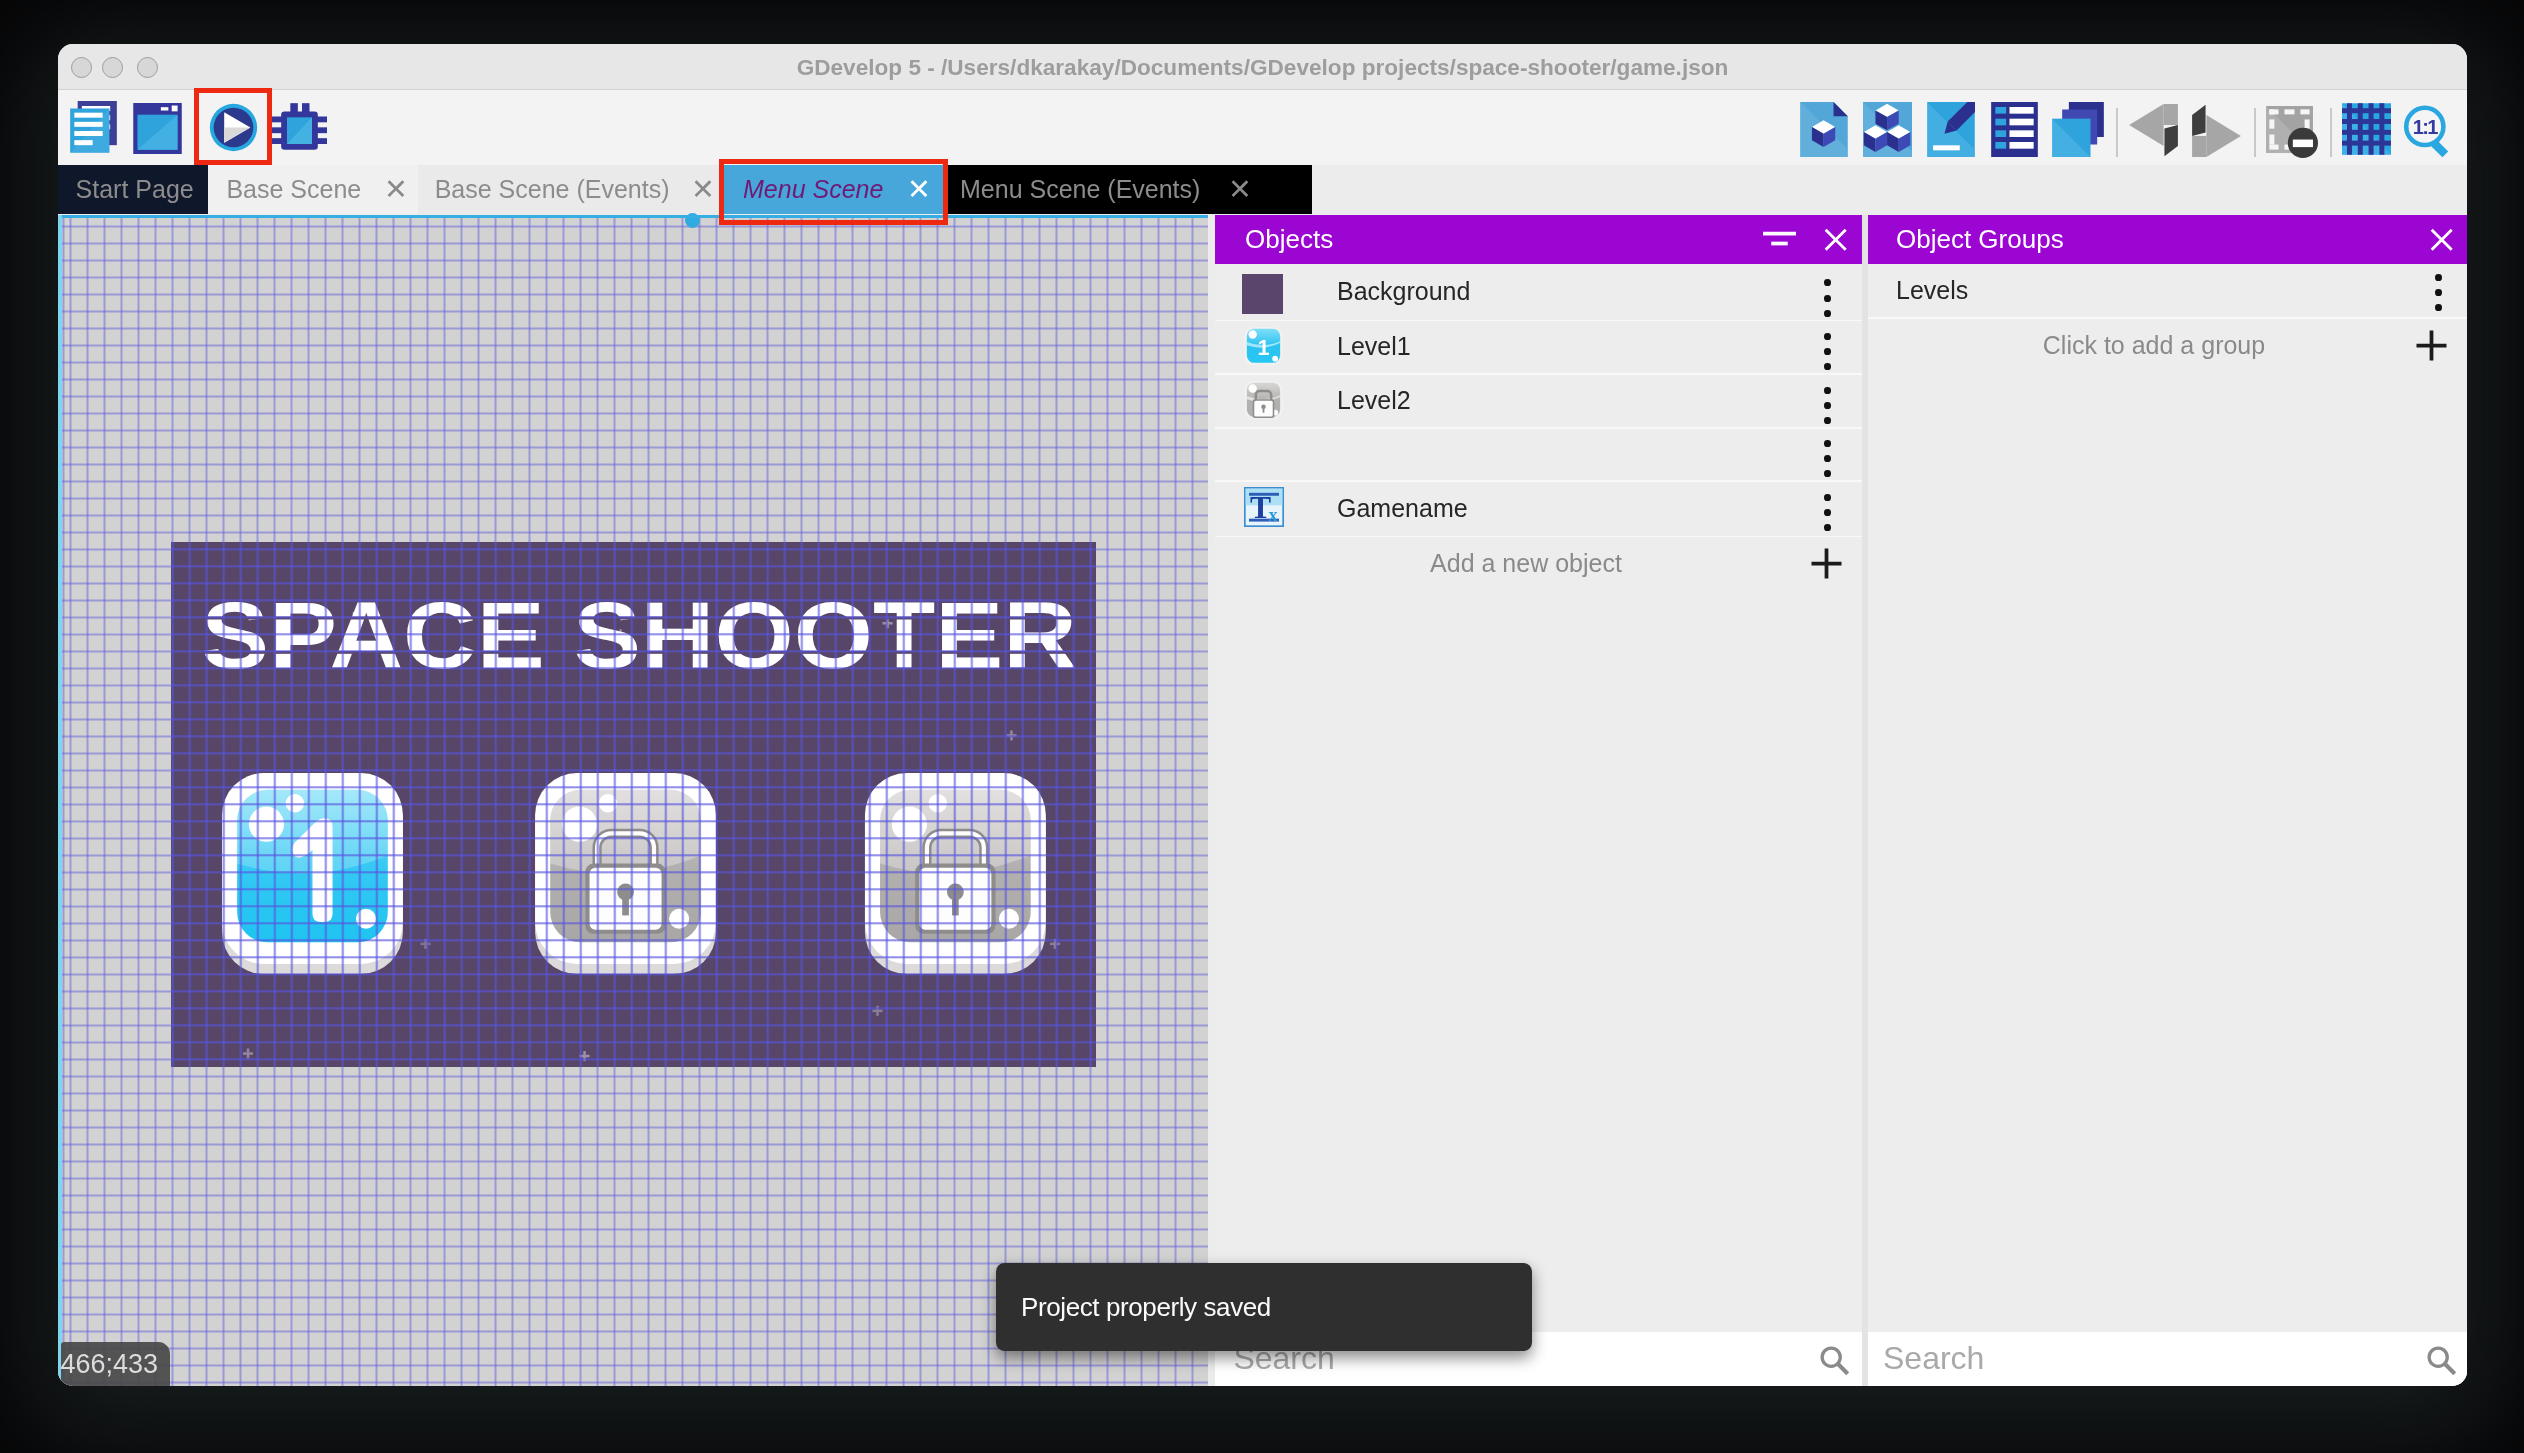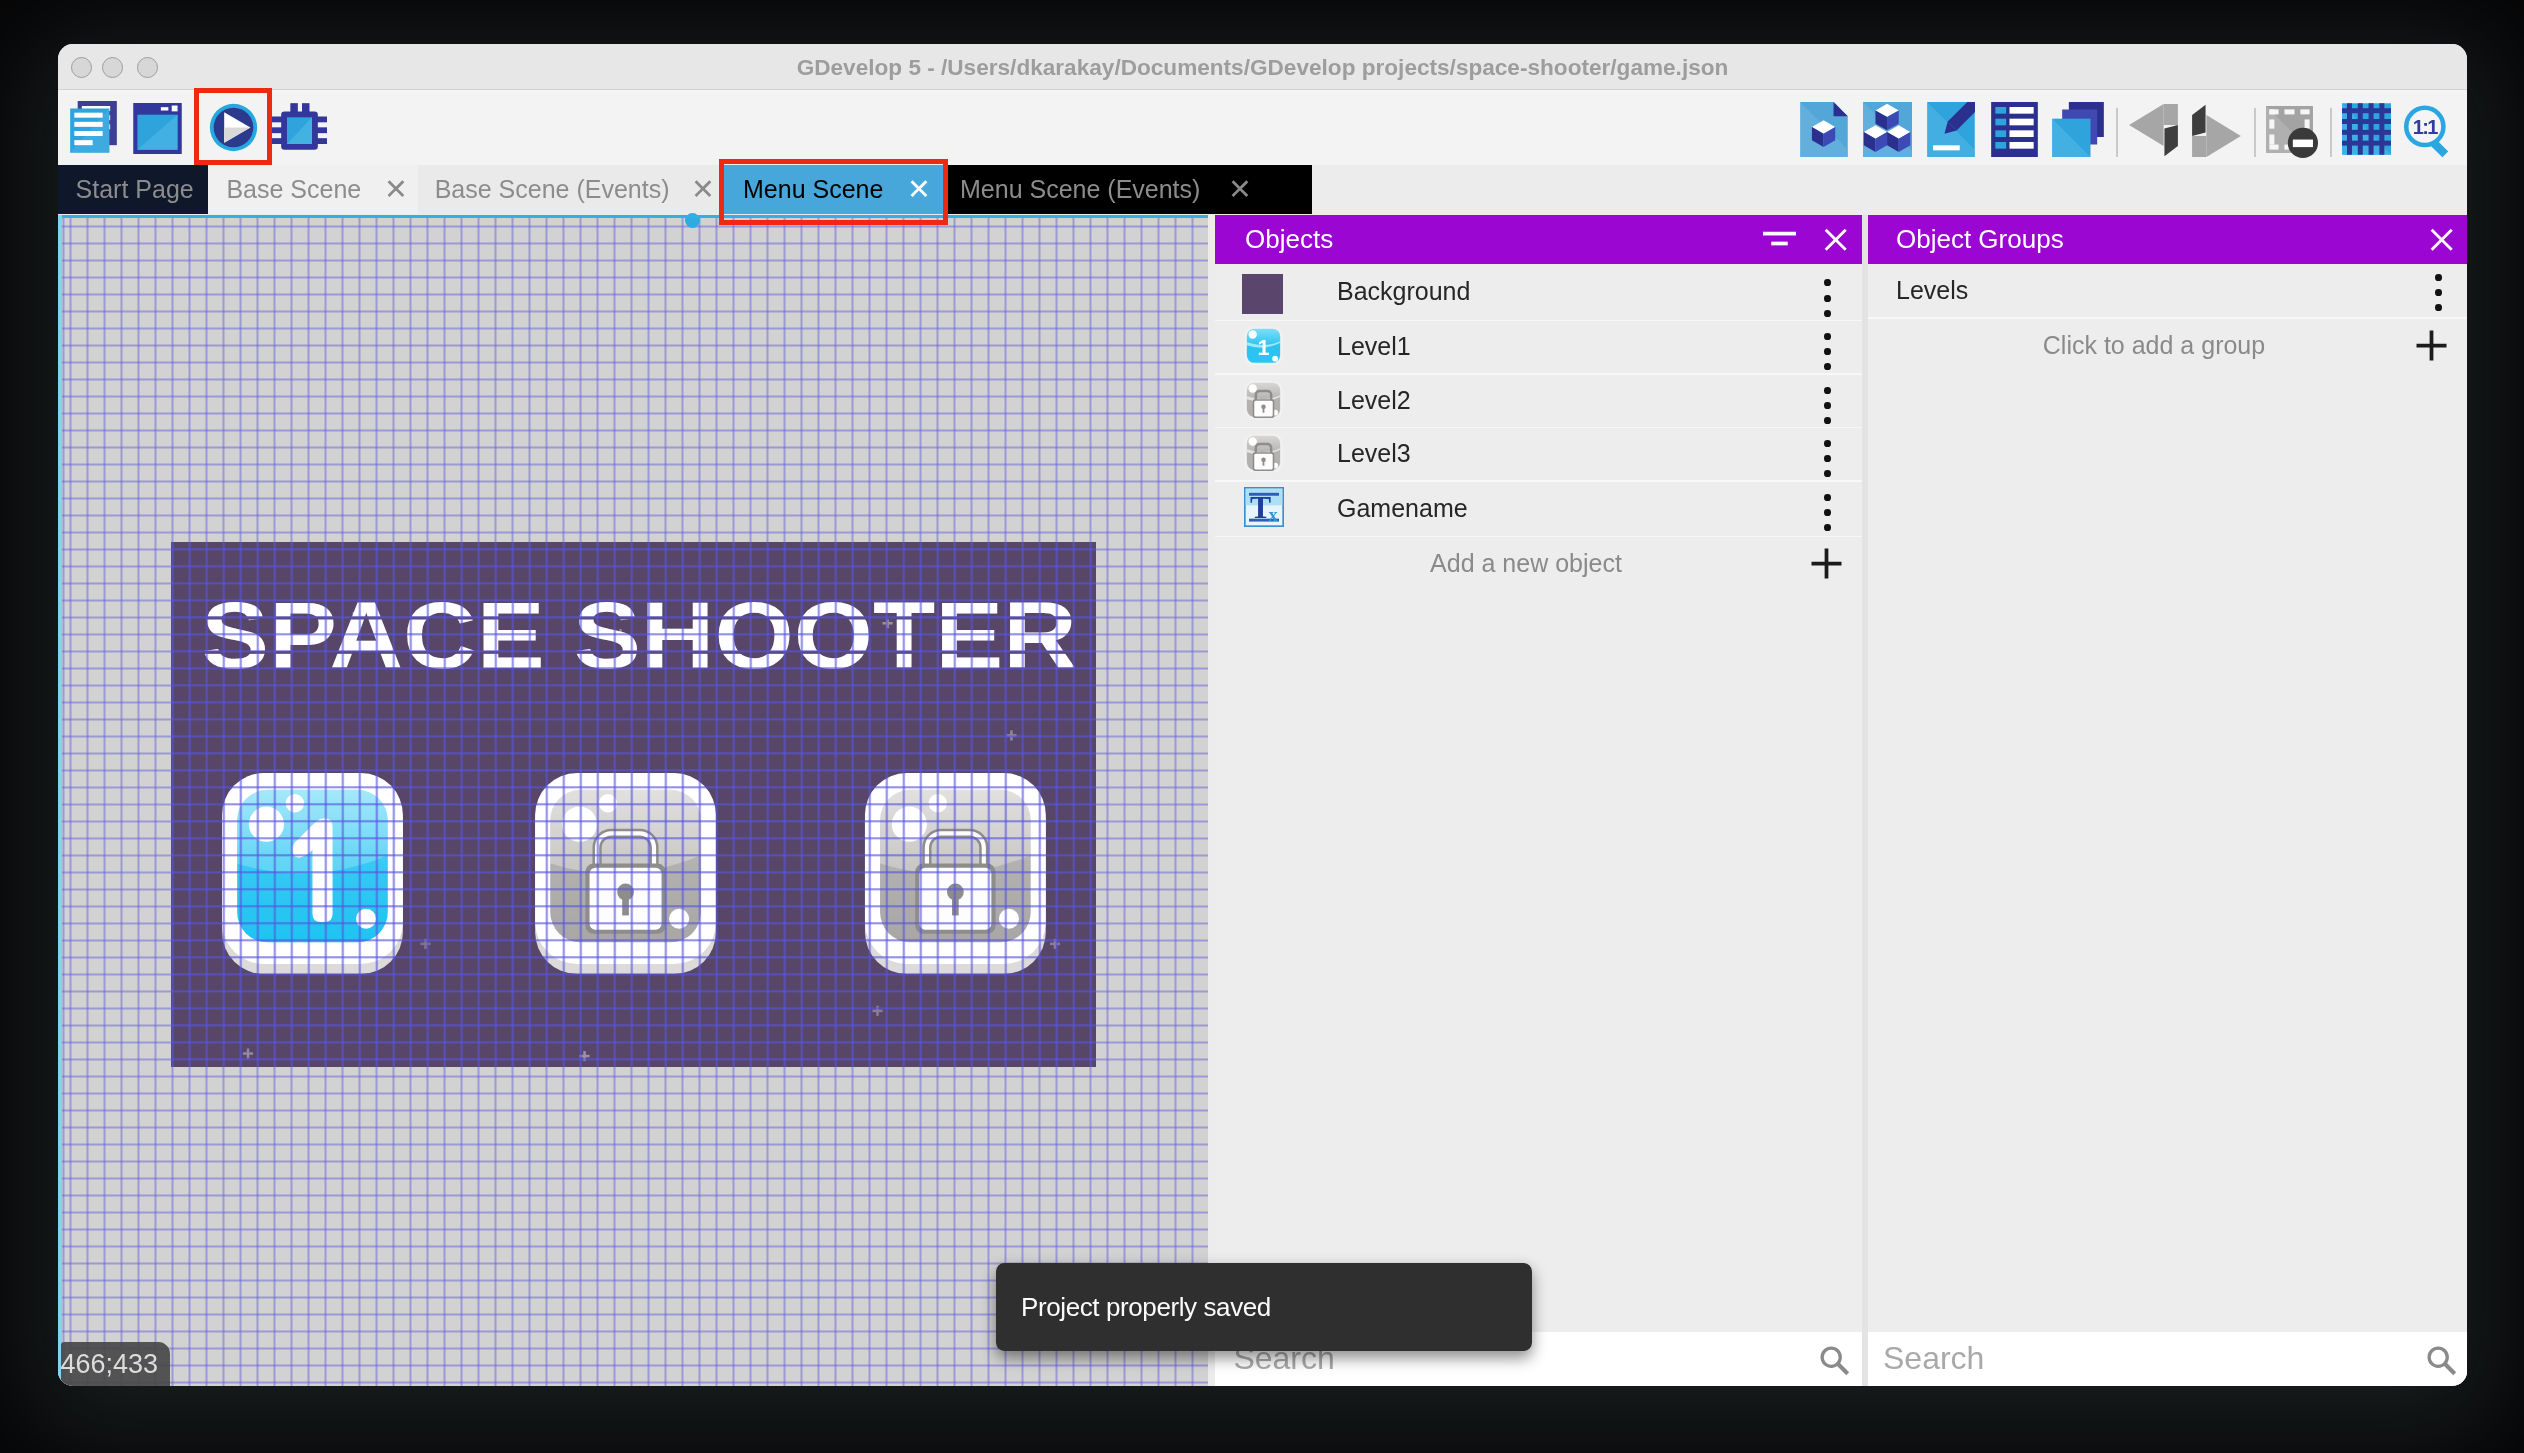--- a/index.html
+++ b/index.html
@@ -221,21 +221,21 @@
       <text x="26" y="37" font-size="24" font-weight="bold" fill="#333ba0" text-anchor="middle" font-family="Liberation Sans" letter-spacing="-2">1:1</text>
     </svg>
   </div>
 
   <div class="tabbar">
     <div class="tab" style="left:0;width:150px;background:#0f172a;"><span class="tabtxt" style="margin-left:17.6px;">Start Page</span></div>
     <div class="tab" style="left:150px;width:210px;background:#f0f0f0;"><span class="tabtxt" style="margin-left:18.4px;">Base Scene</span></div>
     <div class="tabx" style="left:326px;">✕</div>
     <div class="tab" style="left:360px;width:305px;background:#eaeaea;"><span class="tabtxt" style="margin-left:16.7px;">Base Scene (Events)</span></div>
     <div class="tabx" style="left:633px;">✕</div>
-    <div class="tab" style="left:665px;width:221px;background:#47a7da;"><span class="tabtxt" style="margin-left:20px;color:#000000;">Menu Scene</span></div>
+    <div class="tab" style="left:665px;width:221px;background:#47a7da;"><span class="tabtxt" style="margin-left:20px;color:#701a75;font-style:italic;">Menu Scene</span></div>
     <div class="tabx" style="left:849px;color:#ffffff;">✕</div>
     <div class="tab" style="left:886px;width:368px;background:#000000;"><span class="tabtxt" style="margin-left:16px;">Menu Scene (Events)</span></div>
     <div class="tabx" style="left:1170px;">✕</div>
   </div>
 
   <div class="canvas">
     <div class="scene" id="scene">
 
       <svg class="abs" style="left:0;top:0;" width="925" height="525" viewBox="0 0 1105 627">
         <defs>
@@ -356,33 +356,20 @@
         <path d="M3 22 q 20 7 40 -3 l 0 -2 q -20 9 -40 1 z" fill="#e6e5e4" opacity="0.9"></path>
         <circle cx="10" cy="9" r="5" fill="#fff"></circle>
         <circle cx="37" cy="38" r="3.5" fill="#fff"></circle>
         <g transform="translate(23,24) scale(0.27)">
             <use href="#lock2"></use>
           </g>
       </svg>
       <span class="rowtxt abs" style="left:122px;top:11px;">Level2</span>
     </div>
     <div class="rowsep" style="top:212px;"></div>
-    <div class="row" style="top:213px;height:52px;">
-      <svg class="abs" style="left:28.5px;top:5.9px;" width="39" height="40" viewBox="0 0 46 48">
-        <rect x="0" y="0" width="46" height="46" rx="11" fill="#f2f1f0"></rect>
-        <rect x="3" y="2" width="40" height="41" rx="9" fill="url(#mingry)"></rect>
-        <path d="M3 22 q 20 7 40 -3 l 0 -2 q -20 9 -40 1 z" fill="#e6e5e4" opacity="0.9"></path>
-        <circle cx="10" cy="9" r="5" fill="#fff"></circle>
-        <circle cx="37" cy="38" r="3.5" fill="#fff"></circle>
-        <g transform="translate(23,24) scale(0.27)">
-            <use href="#lock2"></use>
-          </g>
-      </svg>
-      <span class="rowtxt abs" style="left:122px;top:11px;">Level3</span>
-    </div>
     <div class="rowsep" style="top:265px;"></div>
     <div class="row" style="top:267px;height:54px;">
       <svg class="abs" style="left:28.5px;top:5px;" width="40" height="40" viewBox="0 0 48 48">
         <rect x="0" y="0" width="48" height="48" fill="#3a8fd0"></rect>
         <rect x="2" y="2" width="44" height="44" fill="#e8f4fc"></rect>
         <rect x="2" y="2" width="44" height="20" fill="#ade0f5"></rect>
         <rect x="6" y="7" width="36" height="3.5" fill="#2e5db8"></rect>
         <rect x="6" y="38" width="36" height="3.5" fill="#2e5db8"></rect>
         <text x="20" y="37" text-anchor="middle" font-family="Liberation Serif" font-weight="bold" font-size="38" fill="#1d3f9e">T</text>
         <text x="35" y="41" text-anchor="middle" font-family="Liberation Serif" font-weight="bold" font-size="22" fill="#2e9ad8">x</text>

